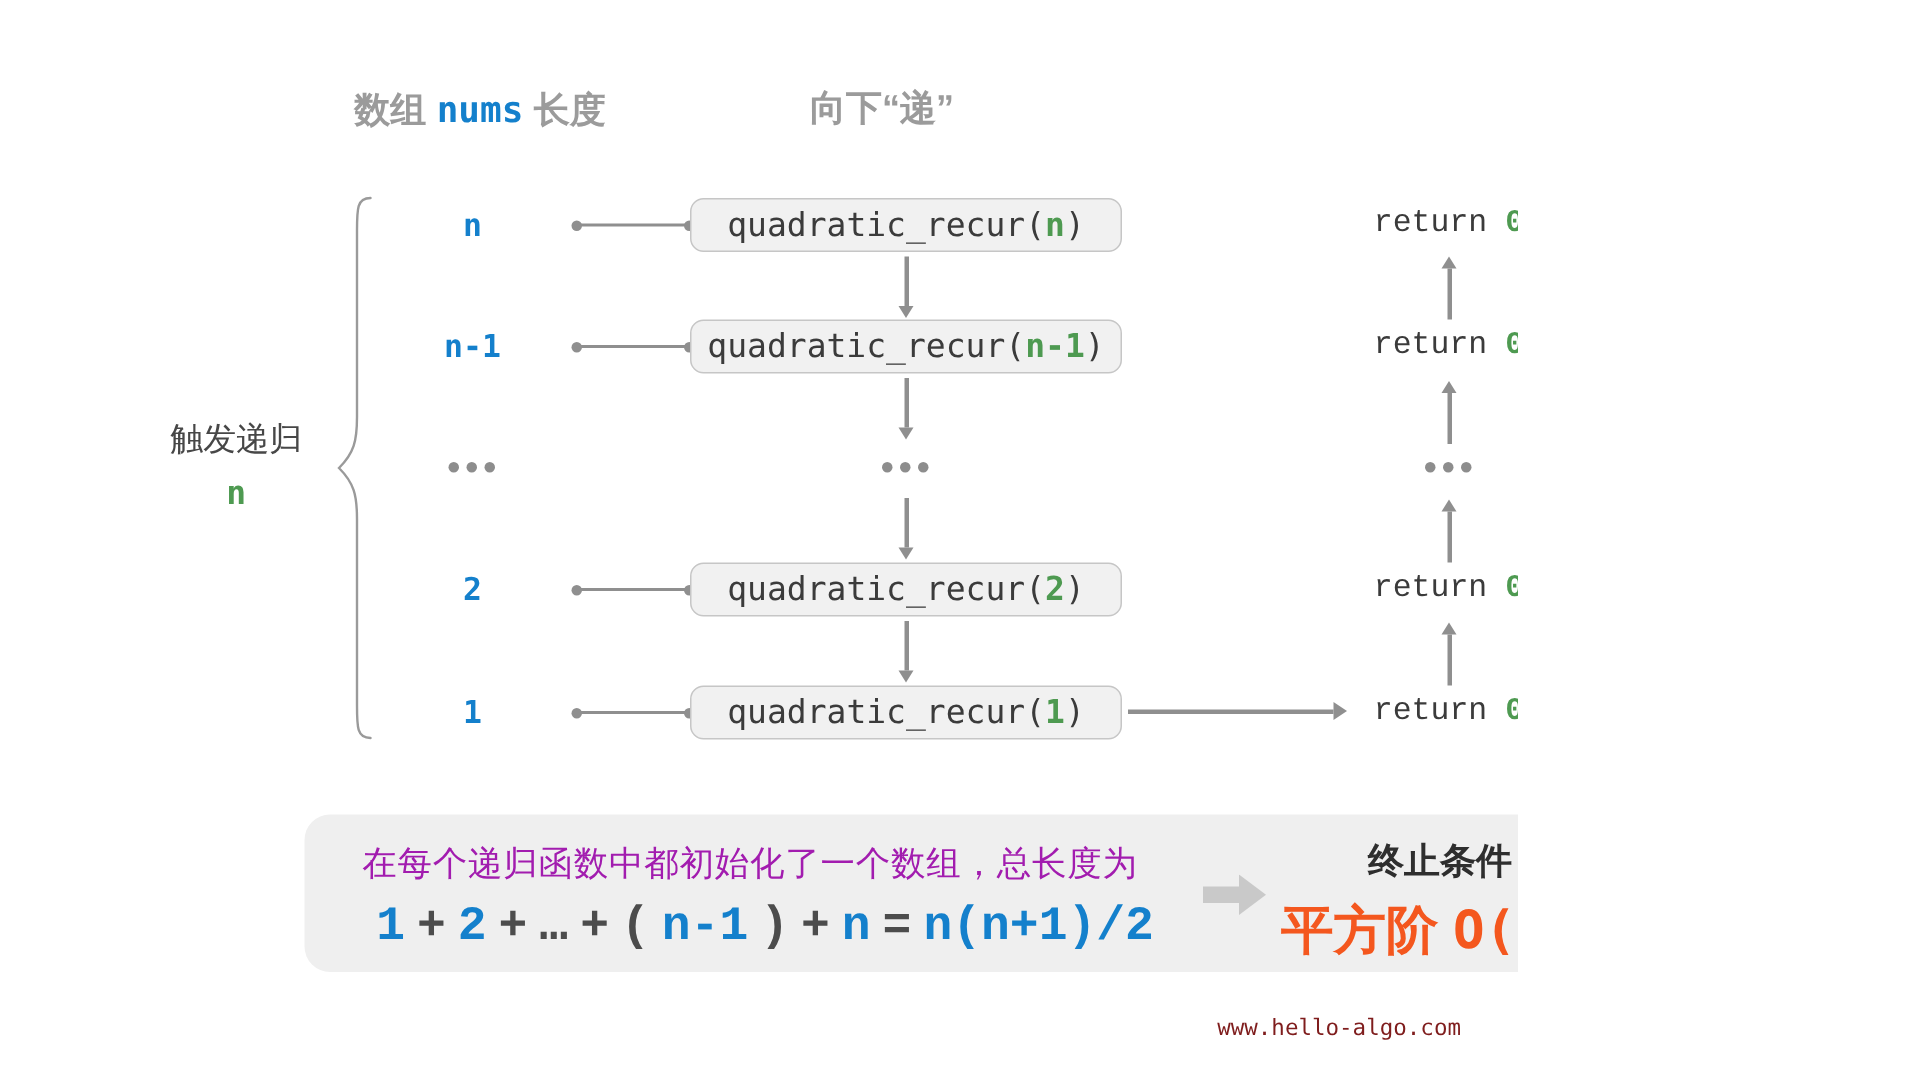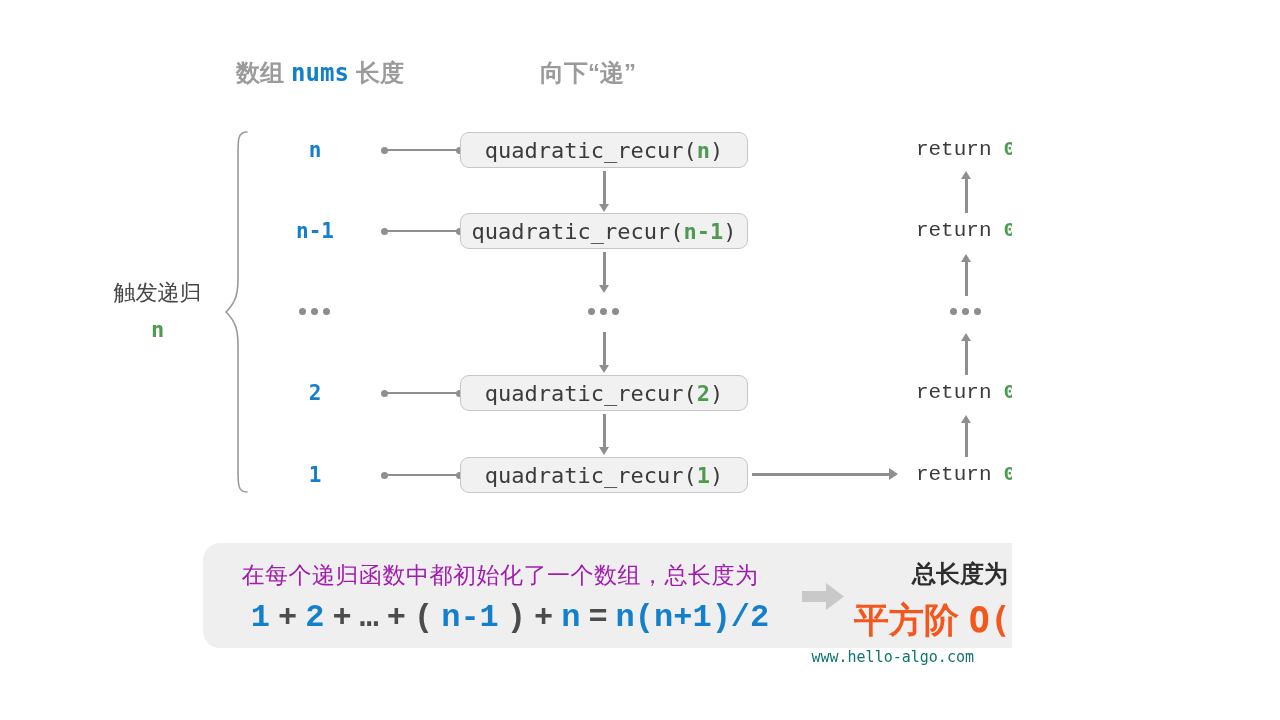--- a/index.html
+++ b/index.html
@@ -70,22 +70,22 @@
   .formula{left:210px;top:599px;width:600px;font-family:Liberation Mono, monospace;
            font-size:32px;font-weight:700;}
   .formula span{display:inline-block;margin:0 4px;}
   .f-blue{color:var(--blue);}
   .f-dark{color:#4c4c4c;}
   .result-title{left:860px;top:558px;width:200px;font-size:24px;font-weight:700;color:#2e2e2e;}
   .result-complexity{left:845px;top:597px;width:230px;font-size:35px;font-weight:700;color:var(--orange);}
   .result-complexity .code{font-family:"DejaVu Sans Mono",monospace;}
   .result-complexity sup{font-size:0.62em;}
 
-  .watermark{right:38px;top:648px;font-family:"DejaVu Sans Mono",monospace;font-size:15px;
-             color:#0f766e;}
+  .watermark{right:38px;top:676px;font-family:"DejaVu Sans Mono",monospace;font-size:15px;
+             color:#7f1d1d;}
 </style>
 </head>
 <body>
 
 <div class="stage">
 
   <div class="abs ctr hdr" style="left:200px;top:58px;width:240px;">
     <span>数组</span><span class="code">nums</span><span>长度</span>
   </div>
   <div class="abs ctr hdr" style="left:478px;top:58px;width:220px;">向下“递”</div>
@@ -169,21 +169,21 @@
   <div class="abs harrow"></div>
 
   <div class="abs panel"></div>
   <div class="abs ctr sum-desc">在每个递归函数中都初始化了一个数组，总长度为</div>
   <div class="abs ctr formula">
     <span class="f-blue">1</span><span class="f-dark">+</span><span class="f-blue">2</span><span class="f-dark">+</span><span class="f-dark">…</span><span class="f-dark">+</span><span class="f-dark">(</span><span class="f-blue">n-1</span><span class="f-dark">)</span><span class="f-dark">+</span><span class="f-blue">n</span><span class="f-dark">=</span><span class="f-blue">n(n+1)/2</span>
   </div>
   <svg class="abs" style="left:802px;top:583px;" width="42" height="27" viewBox="0 0 42 27">
     <polygon points="0,8 24,8 24,0 42,13.5 24,27 24,19 0,19" fill="#c9c9c9"></polygon>
   </svg>
-  <div class="abs ctr result-title">总长度为</div>
+  <div class="abs ctr result-title">终止条件</div>
   <div class="abs ctr result-complexity">
     <span>平方阶</span>
     <span class="code"><span>O(n</span><sup>2</sup><span>)</span></span>
   </div>
 
   <div class="abs mono watermark">www.hello-algo.com</div>
 
 </div>
 
 </body></html>

